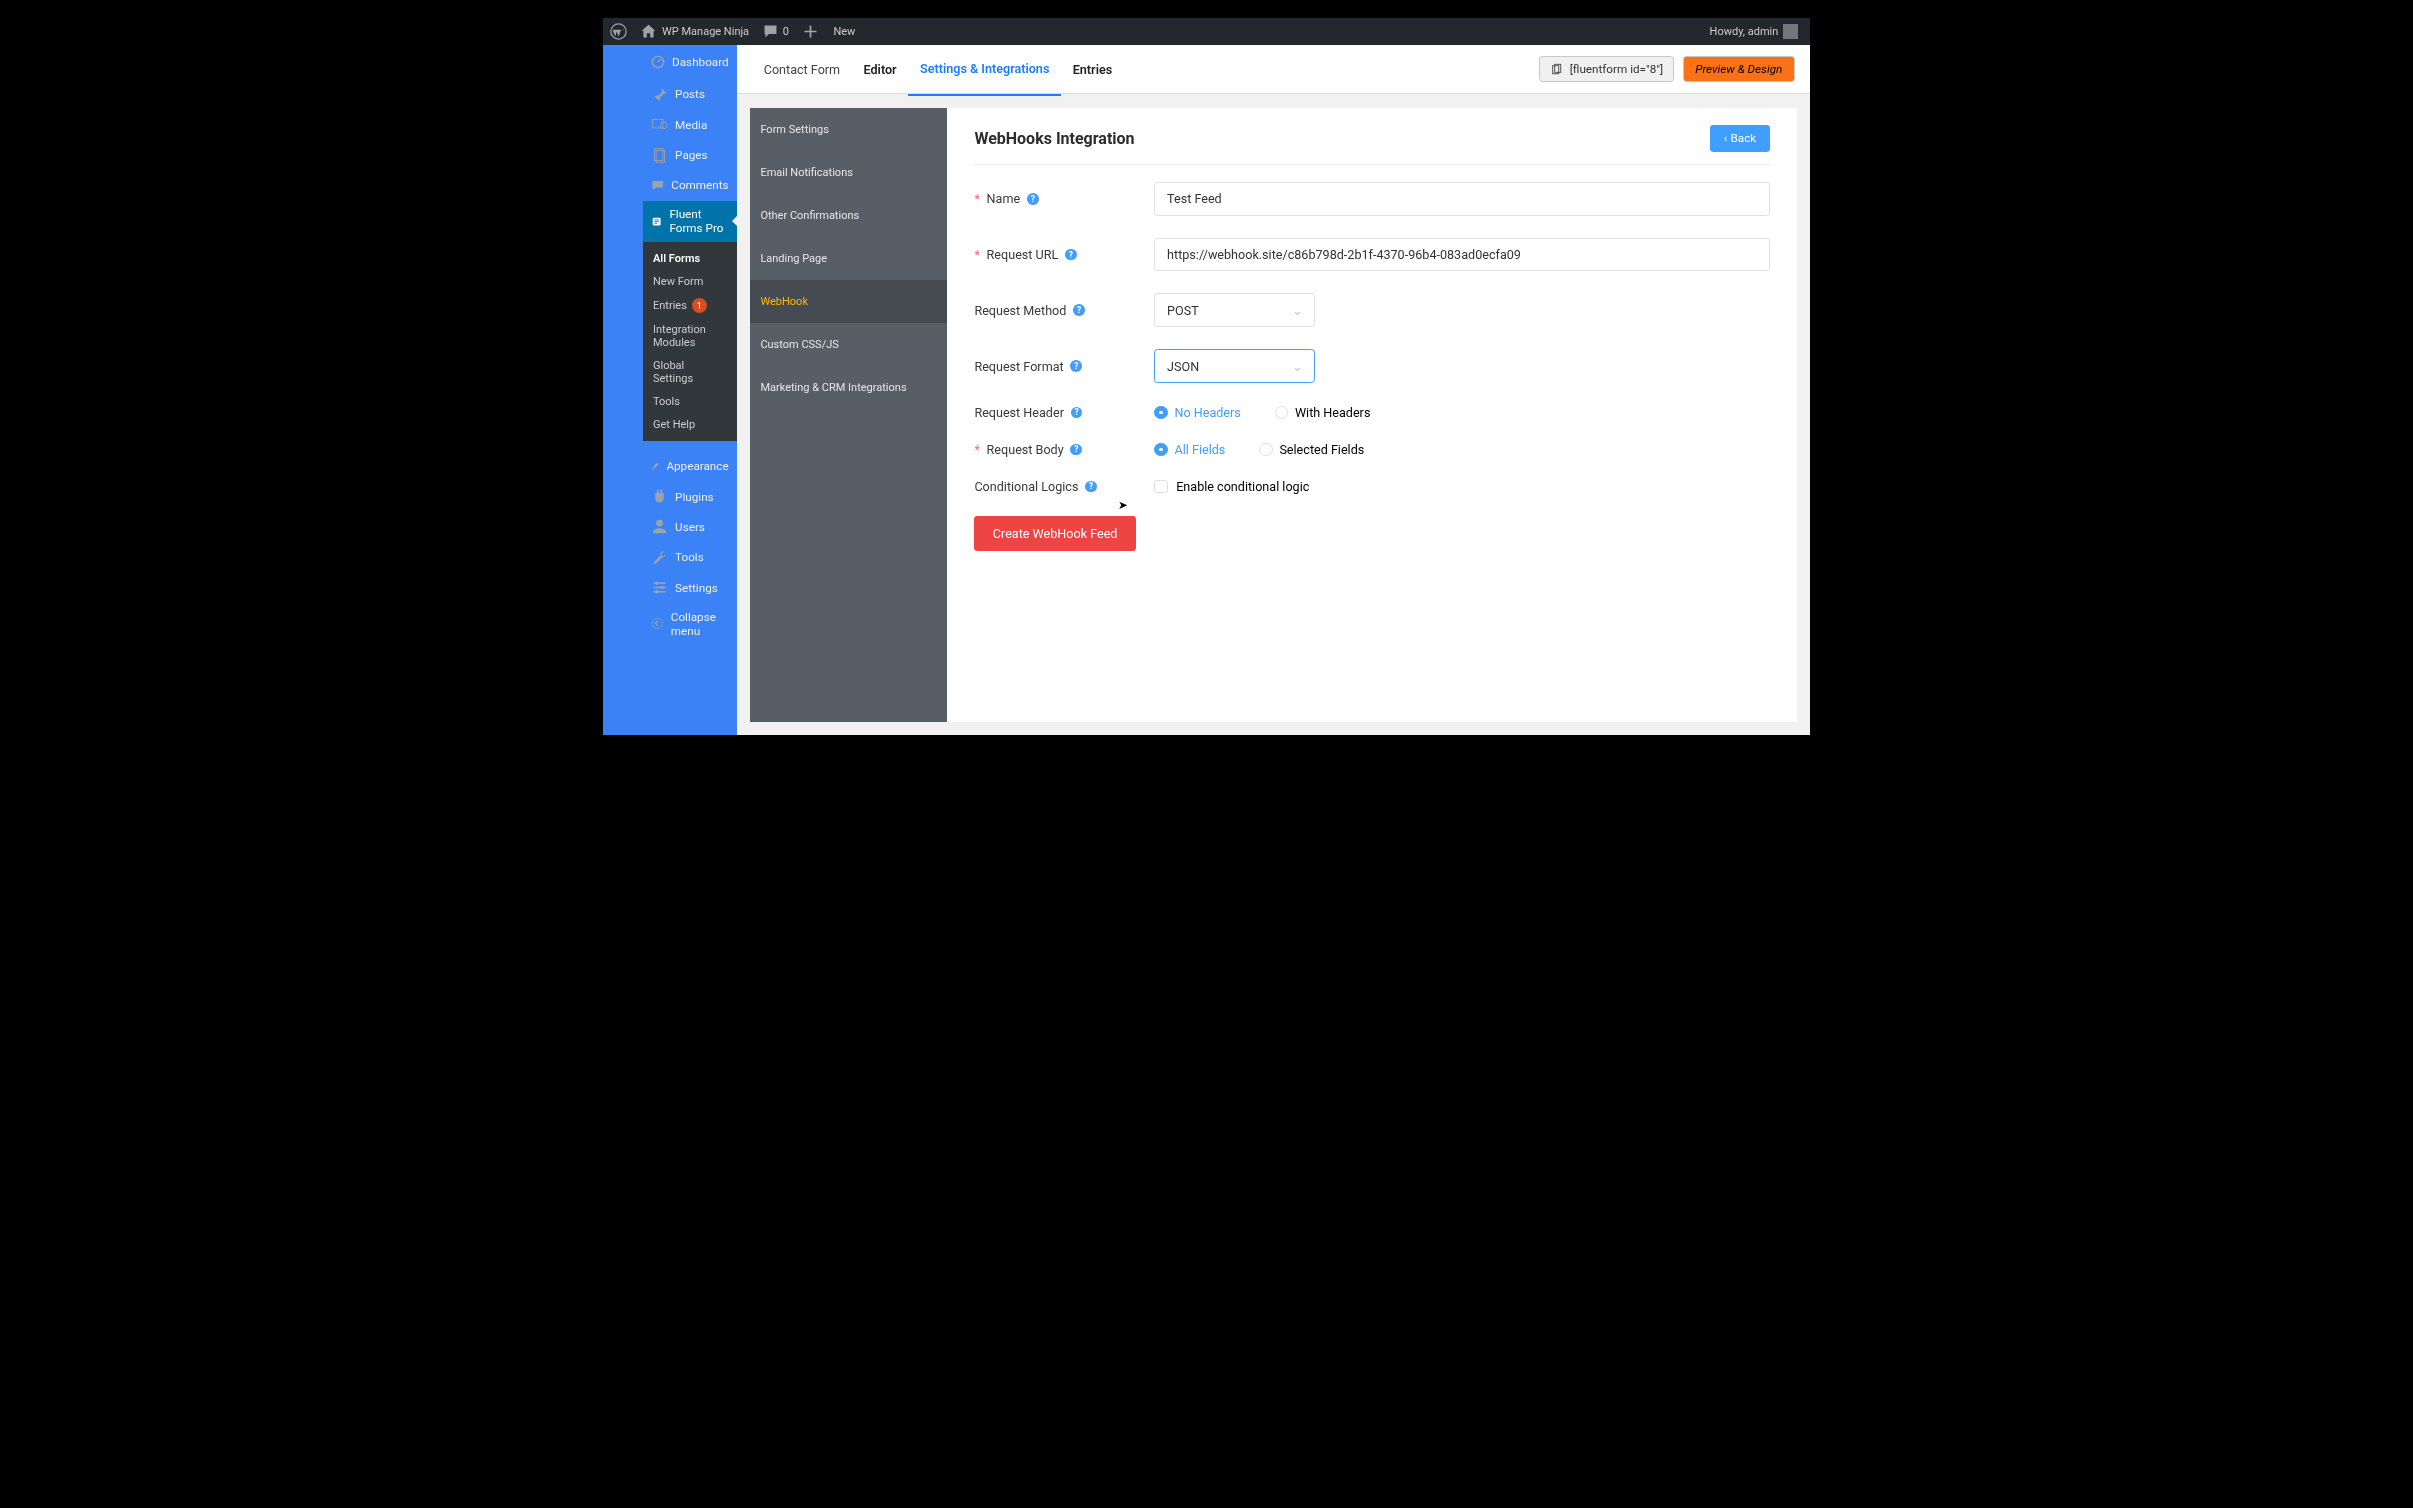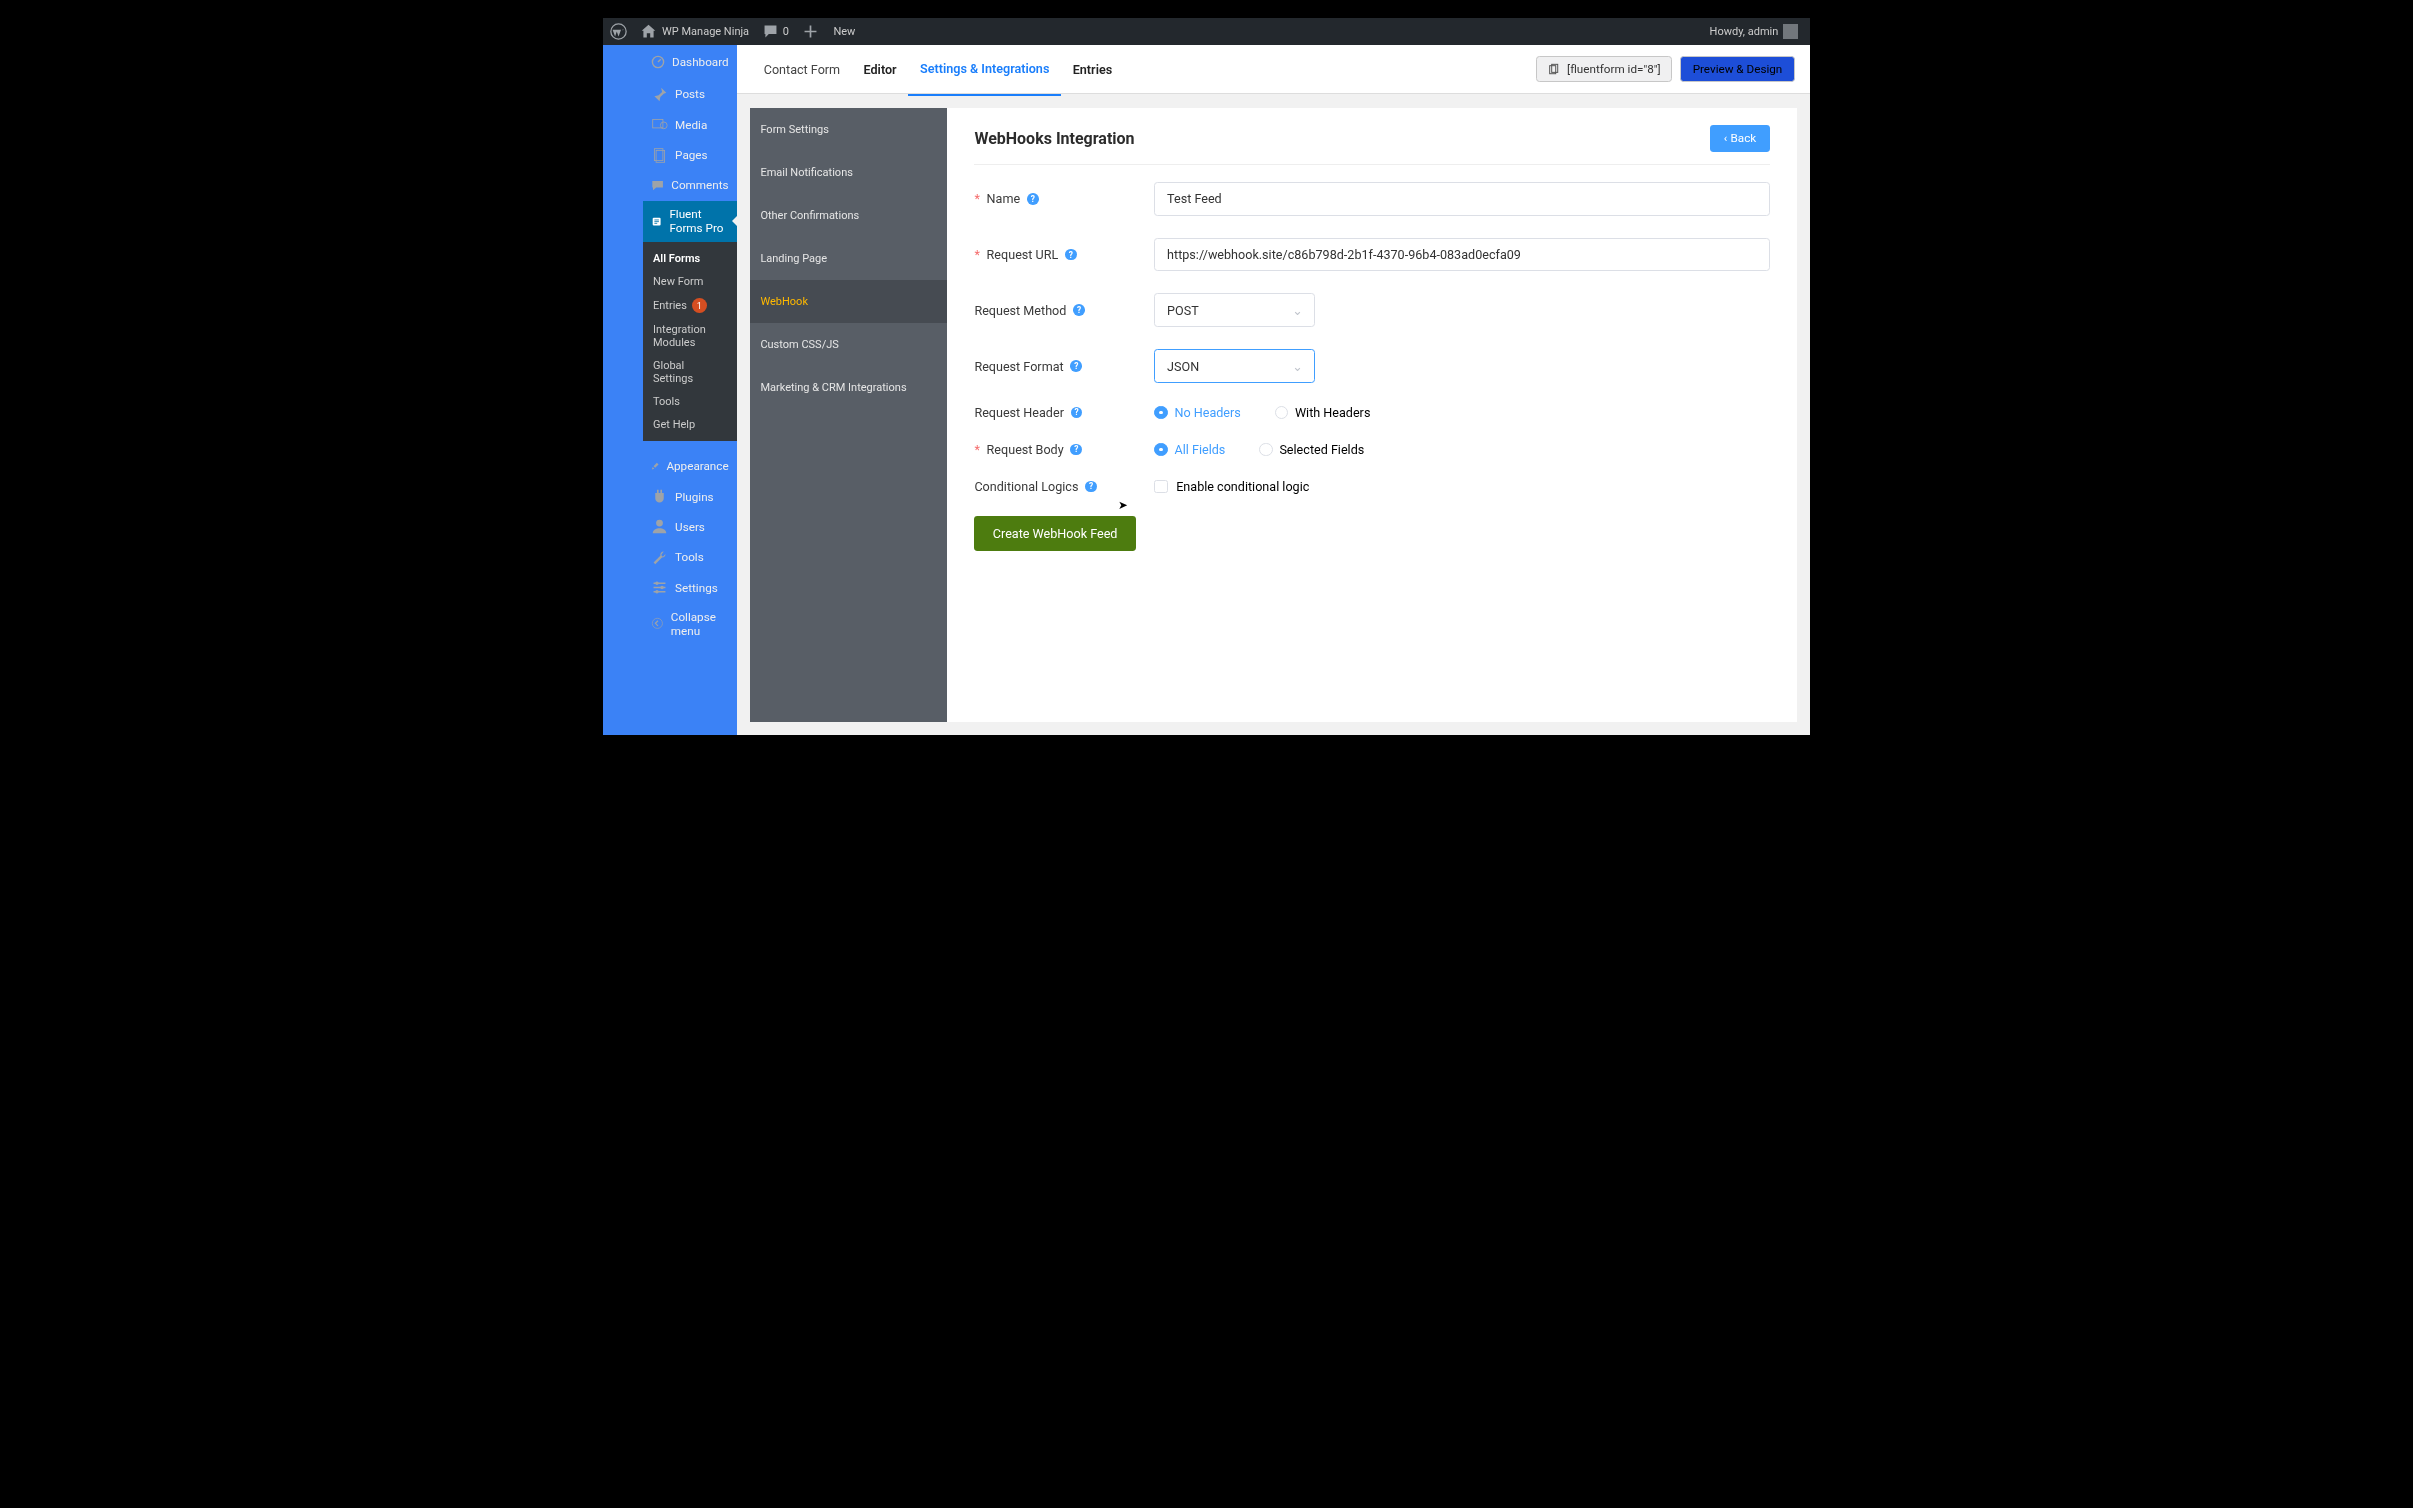--- a/index.html
+++ b/index.html
@@ -33,21 +33,21 @@
 .main { flex: 1; display: flex; flex-direction: column; background: #f1f1f1; }
 
 
 .tabbar { height: 49px; background: #fff; border-bottom: 0.8px solid #ddd; display: flex; align-items: center; padding: 0 15px; }
 .tab { padding: 0 11.7px; height: 53px; display: flex; align-items: center; font-size: 12.6px; color: #333; cursor: pointer; }
 .tab.label { color: #444; font-weight: 400; }
 .tab.dark { font-weight: 600; color: #222; }
 .tab.active { color: #1a7efb; font-weight: 600; border-bottom: 2.5px solid #1a7efb; }
 .tabbar-right { margin-left: auto; display: flex; gap: 8.4px; }
 .shortcode-box { background: #f0f0f1; border: 0.8px solid #c7c7c7; border-radius: 3.4px; padding: 5px 10px; display: flex; align-items: center; gap: 6.7px; font-size: 11.7px; color: #333; cursor: pointer; }
-.preview-btn { background: #1d4ed8; border: 0.8px solid #c7c7c7; border-radius: 3.4px; padding: 5px 11.7px; font-size: 11.7px; cursor: pointer; }
+.preview-btn { background: #f97316; border: 0.8px solid #c7c7c7; border-radius: 3.4px; padding: 5px 11.7px; font-size: 11.7px; cursor: pointer; font-style: italic; }
 
 
 .content-row { flex: 1; display: flex; padding: 13.4px; gap: 0; }
 .settings-nav { width: 197px; background: #585e66; }
 .settings-nav .snav-item { padding: 15px 10px; color: #e6e6e6; font-size: 11px; cursor: pointer; }
 .settings-nav .snav-item.active { background: #464b52; color: #ffb900; }
 
 .panel { flex: 1; background: #fff; padding: 17px 27px 28px; }
 .panel-head { display: flex; align-items: center; justify-content: space-between; border-bottom: 0.8px solid #eee; padding-bottom: 11.7px; margin-bottom: 17px; }
 .panel-title { font-size: 16px; font-weight: 700; color: #2c2c2c; }
@@ -63,21 +63,21 @@
 .select-wrap.focused { border-color: #409eff; }
 .chev { color: #c0c4cc; }
 .radio-group { display: flex; gap: 34px; align-items: center; }
 .radio { display: flex; align-items: center; gap: 6.7px; font-size: 12.6px; cursor: pointer; }
 .radio-ind { width: 13.4px; height: 13.4px; border: 0.8px solid #dcdfe6; border-radius: 50%; display: inline-flex; align-items: center; justify-content: center; }
 .radio.checked .radio-ind { border-color: #409eff; background: #409eff; }
 .radio.checked .radio-ind::after { content: ""; width: 3.4px; height: 3.4px; background: #fff; border-radius: 50%; }
 .radio.checked .radio-text { color: #409eff; }
 .checkbox { display: flex; align-items: center; gap: 8.4px; font-size: 12.6px; cursor: pointer; }
 .check-ind { width: 13.4px; height: 13.4px; border: 0.8px solid #dcdfe6; border-radius: 2.5px; display: inline-block; }
-.submit-btn { background: #4d7c0f; color: #fff; border: none; border-radius: 3.4px; padding: 10px 18.4px; font-size: 12.6px; cursor: pointer; }
+.submit-btn { background: #ef4444; color: #fff; border: none; border-radius: 3.4px; padding: 10px 18.4px; font-size: 12.6px; cursor: pointer; }
 
 .cursor { position: absolute; left: 515px; top: 498px; font-size: 11.7px; color: #000; pointer-events: none; }
 </style>
 </head>
 <body>
 
 <div class="viewport">
 <div class="letterbox-top"></div>
 <div class="app">
 

